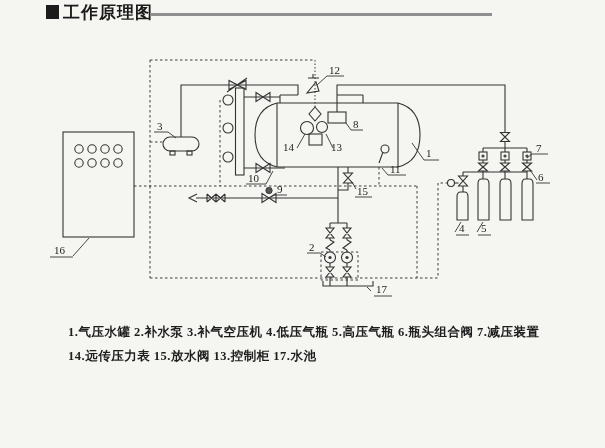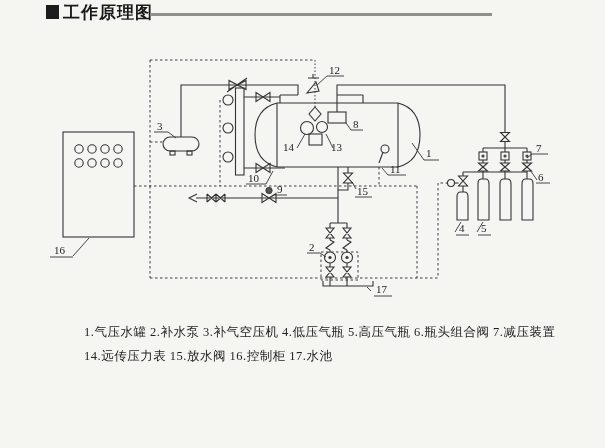--- a/index.html
+++ b/index.html
@@ -15,22 +15,22 @@
   .page-title{
     position:absolute;left:63px;top:1px;margin:0;
     font-family:"Liberation Sans","DejaVu Sans",sans-serif;
     font-size:17px;font-weight:bold;color:#1a1a1a;letter-spacing:1px;
   }
   .title-rule{
     position:absolute;left:150px;top:13px;width:342px;height:3px;background:#8f8f8f;
   }
   .schematic{position:absolute;left:0;top:0;}
   .legend{
-    position:absolute;left:84px;top:320px;width:480px;
-    font-size:12.5px;color:#1e1e1e;line-height:24px;letter-spacing:0.5px;
+    position:absolute;left:68px;top:320px;width:480px;
+    font-size:12.5px;color:#1e1e1e;line-height:24px;letter-spacing:0.5px;font-weight:bold;
   }
   .legend-line{white-space:nowrap;}
   svg .ln{stroke:#333;stroke-width:1.1;fill:none;}
   svg .thin{stroke:#333;stroke-width:0.9;fill:none;}
   svg .dash{stroke:#3c3c3c;stroke-width:1;fill:none;stroke-dasharray:2.5 2.5;}
   svg .dot{stroke:#3c3c3c;stroke-width:1;fill:none;stroke-dasharray:1.5 2;}
   svg .lbl{font-family:"Liberation Serif","DejaVu Serif",serif;font-size:11px;fill:#222;}
 </style>
 </head>
 <body>
@@ -204,16 +204,16 @@
         <text x="331" y="151" class="lbl">13</text>
         <text x="283" y="151" class="lbl">14</text>
         <text x="357" y="195" class="lbl">15</text>
         <text x="54" y="254" class="lbl">16</text>
         <text x="376" y="293" class="lbl">17</text>
       </g>
   </svg>
 
   <div class="legend" id="legend">
       <div class="legend-line">1.气压水罐 2.补水泵 3.补气空压机 4.低压气瓶 5.高压气瓶 6.瓶头组合阀 7.减压装置</div>
-      <div class="legend-line">14.远传压力表 15.放水阀 16.控制柜 17.水池</div>
+      <div class="legend-line">14.远传压力表 15.放水阀 13.控制柜 17.水池</div>
     </div>
 
 </div>
 
 </body></html>

